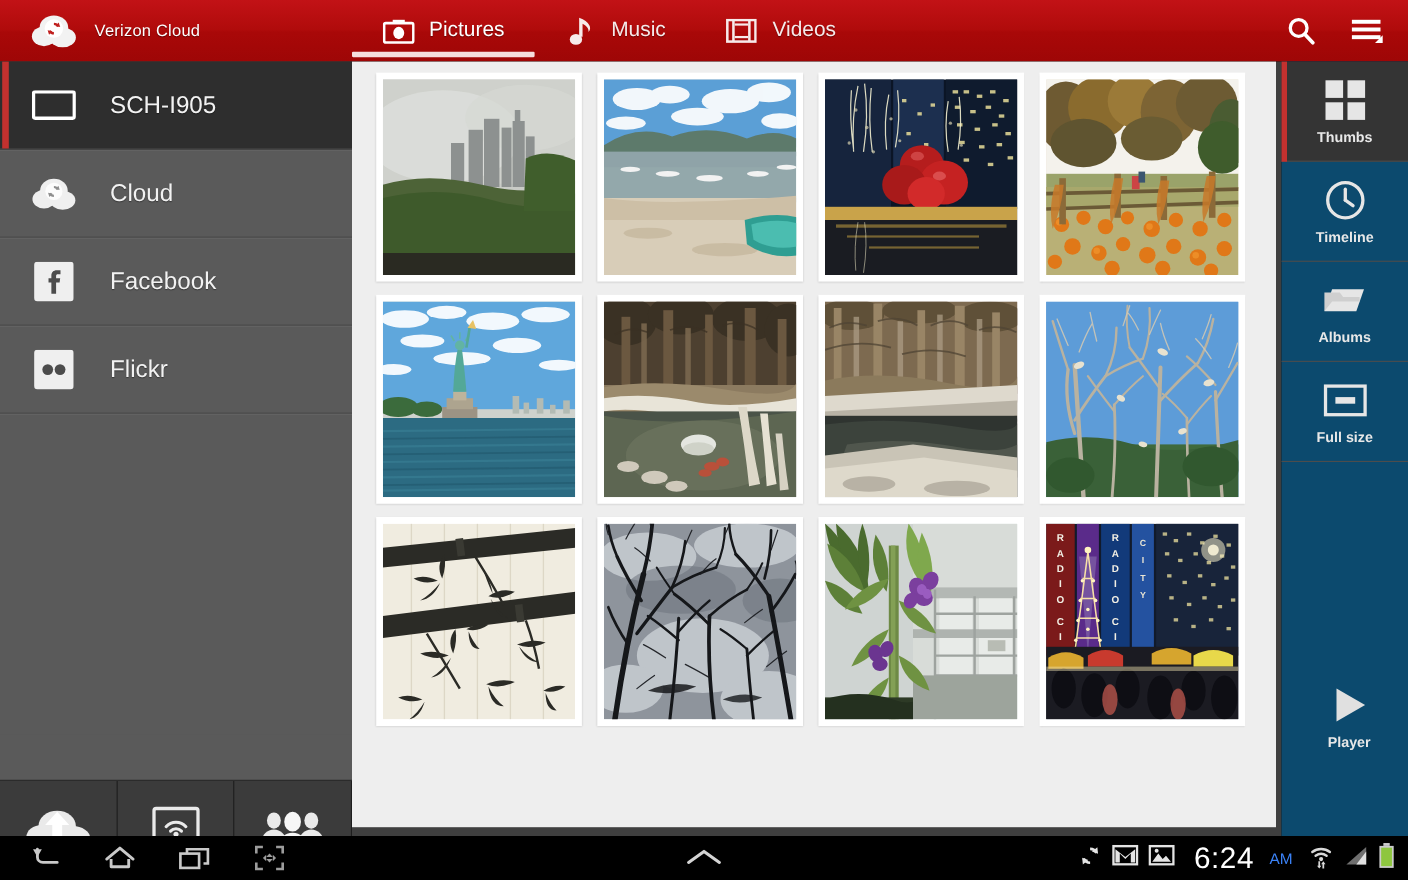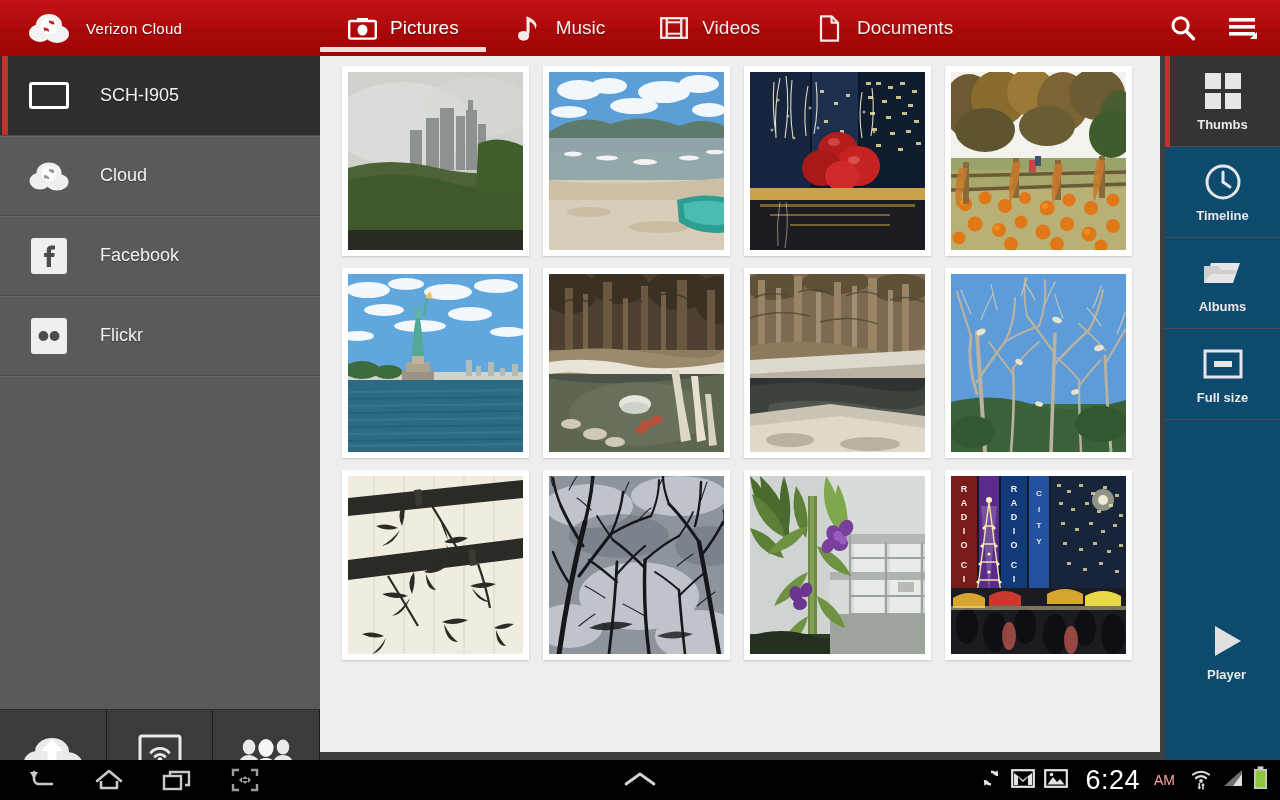--- a/index.html
+++ b/index.html
@@ -52,21 +52,21 @@
   .src-item {
     position: relative; height: 80px; display: flex; align-items: center;
     padding-left: 26px; border-bottom: 1px solid #4b4b4b;
     box-shadow: inset 0 1px 0 #656565;
   }
   .src-item.selected { background: #2e2e2e; box-shadow: none; }
   .src-item.selected::before {
     content: ""; position: absolute; left: 2px; top: 0; bottom: 0; width: 6px; background: #c3312f;
   }
   .src-icon { width: 46px; height: 40px; display: flex; align-items: center; justify-content: center; flex: none; }
-  .src-label { color: #f2f2f2; font-size: 18px; margin-left: 28px; text-shadow: 0 1px 1px rgba(0,0,0,.4); }
+  .src-label { color: #f2f2f2; font-size: 22px; margin-left: 28px; text-shadow: 0 1px 1px rgba(0,0,0,.4); }
   .src-filler { height: 292px; background: #5a5a5a; box-shadow: inset 0 1px 0 #656565; }
 
   .left-actions {
     position: absolute; left: 0; bottom: 0; width: 320px; height: 91px;
     display: flex; background: #1d1d1d; border-top: 1px solid #2b2b2b;
   }
   .la-btn {
     width: 106px; height: 91px; display: flex; align-items: center; justify-content: center;
     background: #3b3b3b; margin-right: 1px;
   }
@@ -110,21 +110,21 @@
   
   .sysbar {
     position: absolute; left: 0; bottom: 0; width: 1280px; height: 40px;
     background: #000000; display: flex; align-items: center;
   }
   .sys-left { display: flex; align-items: center; gap: 34px; padding-left: 24px; }
   .sys-btn { width: 34px; height: 30px; display: flex; align-items: center; justify-content: center; }
   .sys-center { position: absolute; left: 0; right: 0; display: flex; justify-content: center; pointer-events: none; }
   .sys-right { margin-left: auto; display: flex; align-items: center; gap: 9px; padding-right: 12px; }
   .sys-time { color: #ffffff; font-size: 27px; letter-spacing: .5px; margin: 0 2px 0 8px; }
-  .sys-ampm { color: #fca5a5; font-size: 14px; margin-left: 3px; margin-right: 5px; }
+  .sys-ampm { color: #3b82f6; font-size: 14px; margin-left: 3px; margin-right: 5px; }
 </style>
 </head>
 <body>
 
 <div id="app">
 
   <div class="header">
 
     <div class="brand">
       <div class="brand-cloud">
@@ -175,29 +175,20 @@
             <rect x="1.2" y="1.2" width="25.6" height="19.6" fill="none" stroke="#f7eaea" stroke-width="2.3"></rect>
             <rect x="5.6" y="1.2" width="2.3" height="19.6" fill="#f7eaea"></rect>
             <rect x="20.1" y="1.2" width="2.3" height="19.6" fill="#f7eaea"></rect>
             <rect x="7.9" y="4.3" width="12.2" height="2" fill="#f7eaea"></rect>
             <rect x="7.9" y="15.7" width="12.2" height="2" fill="#f7eaea"></rect>
           </svg>
         </span>
         <span class="tlabel">Videos</span>
       </div>
 
-      <div class="tab">
-        <span class="ticon">
-          <svg width="21" height="27" viewBox="0 0 21 27">
-            <path d="M2 1.3 H12.6 L19 7.7 V25.7 H2 Z" fill="none" stroke="#f7eaea" stroke-width="2.2" stroke-linejoin="round"></path>
-            <path d="M12.6 1.3 V7.7 H19" fill="none" stroke="#f7eaea" stroke-width="2.2" stroke-linejoin="round"></path>
-          </svg>
-        </span>
-        <span class="tlabel">Documents</span>
-      </div>
     </div>
 
     <div class="header-right">
       <div class="hdr-btn">
         <svg width="30" height="30" viewBox="0 0 30 30">
           <circle cx="12.6" cy="12.4" r="7.6" fill="none" stroke="#ffffff" stroke-width="3"></circle>
           <line x1="18.2" y1="18.2" x2="25.5" y2="25.8" stroke="#ffffff" stroke-width="3.4" stroke-linecap="round"></line>
         </svg>
       </div>
       <div class="hdr-btn">

